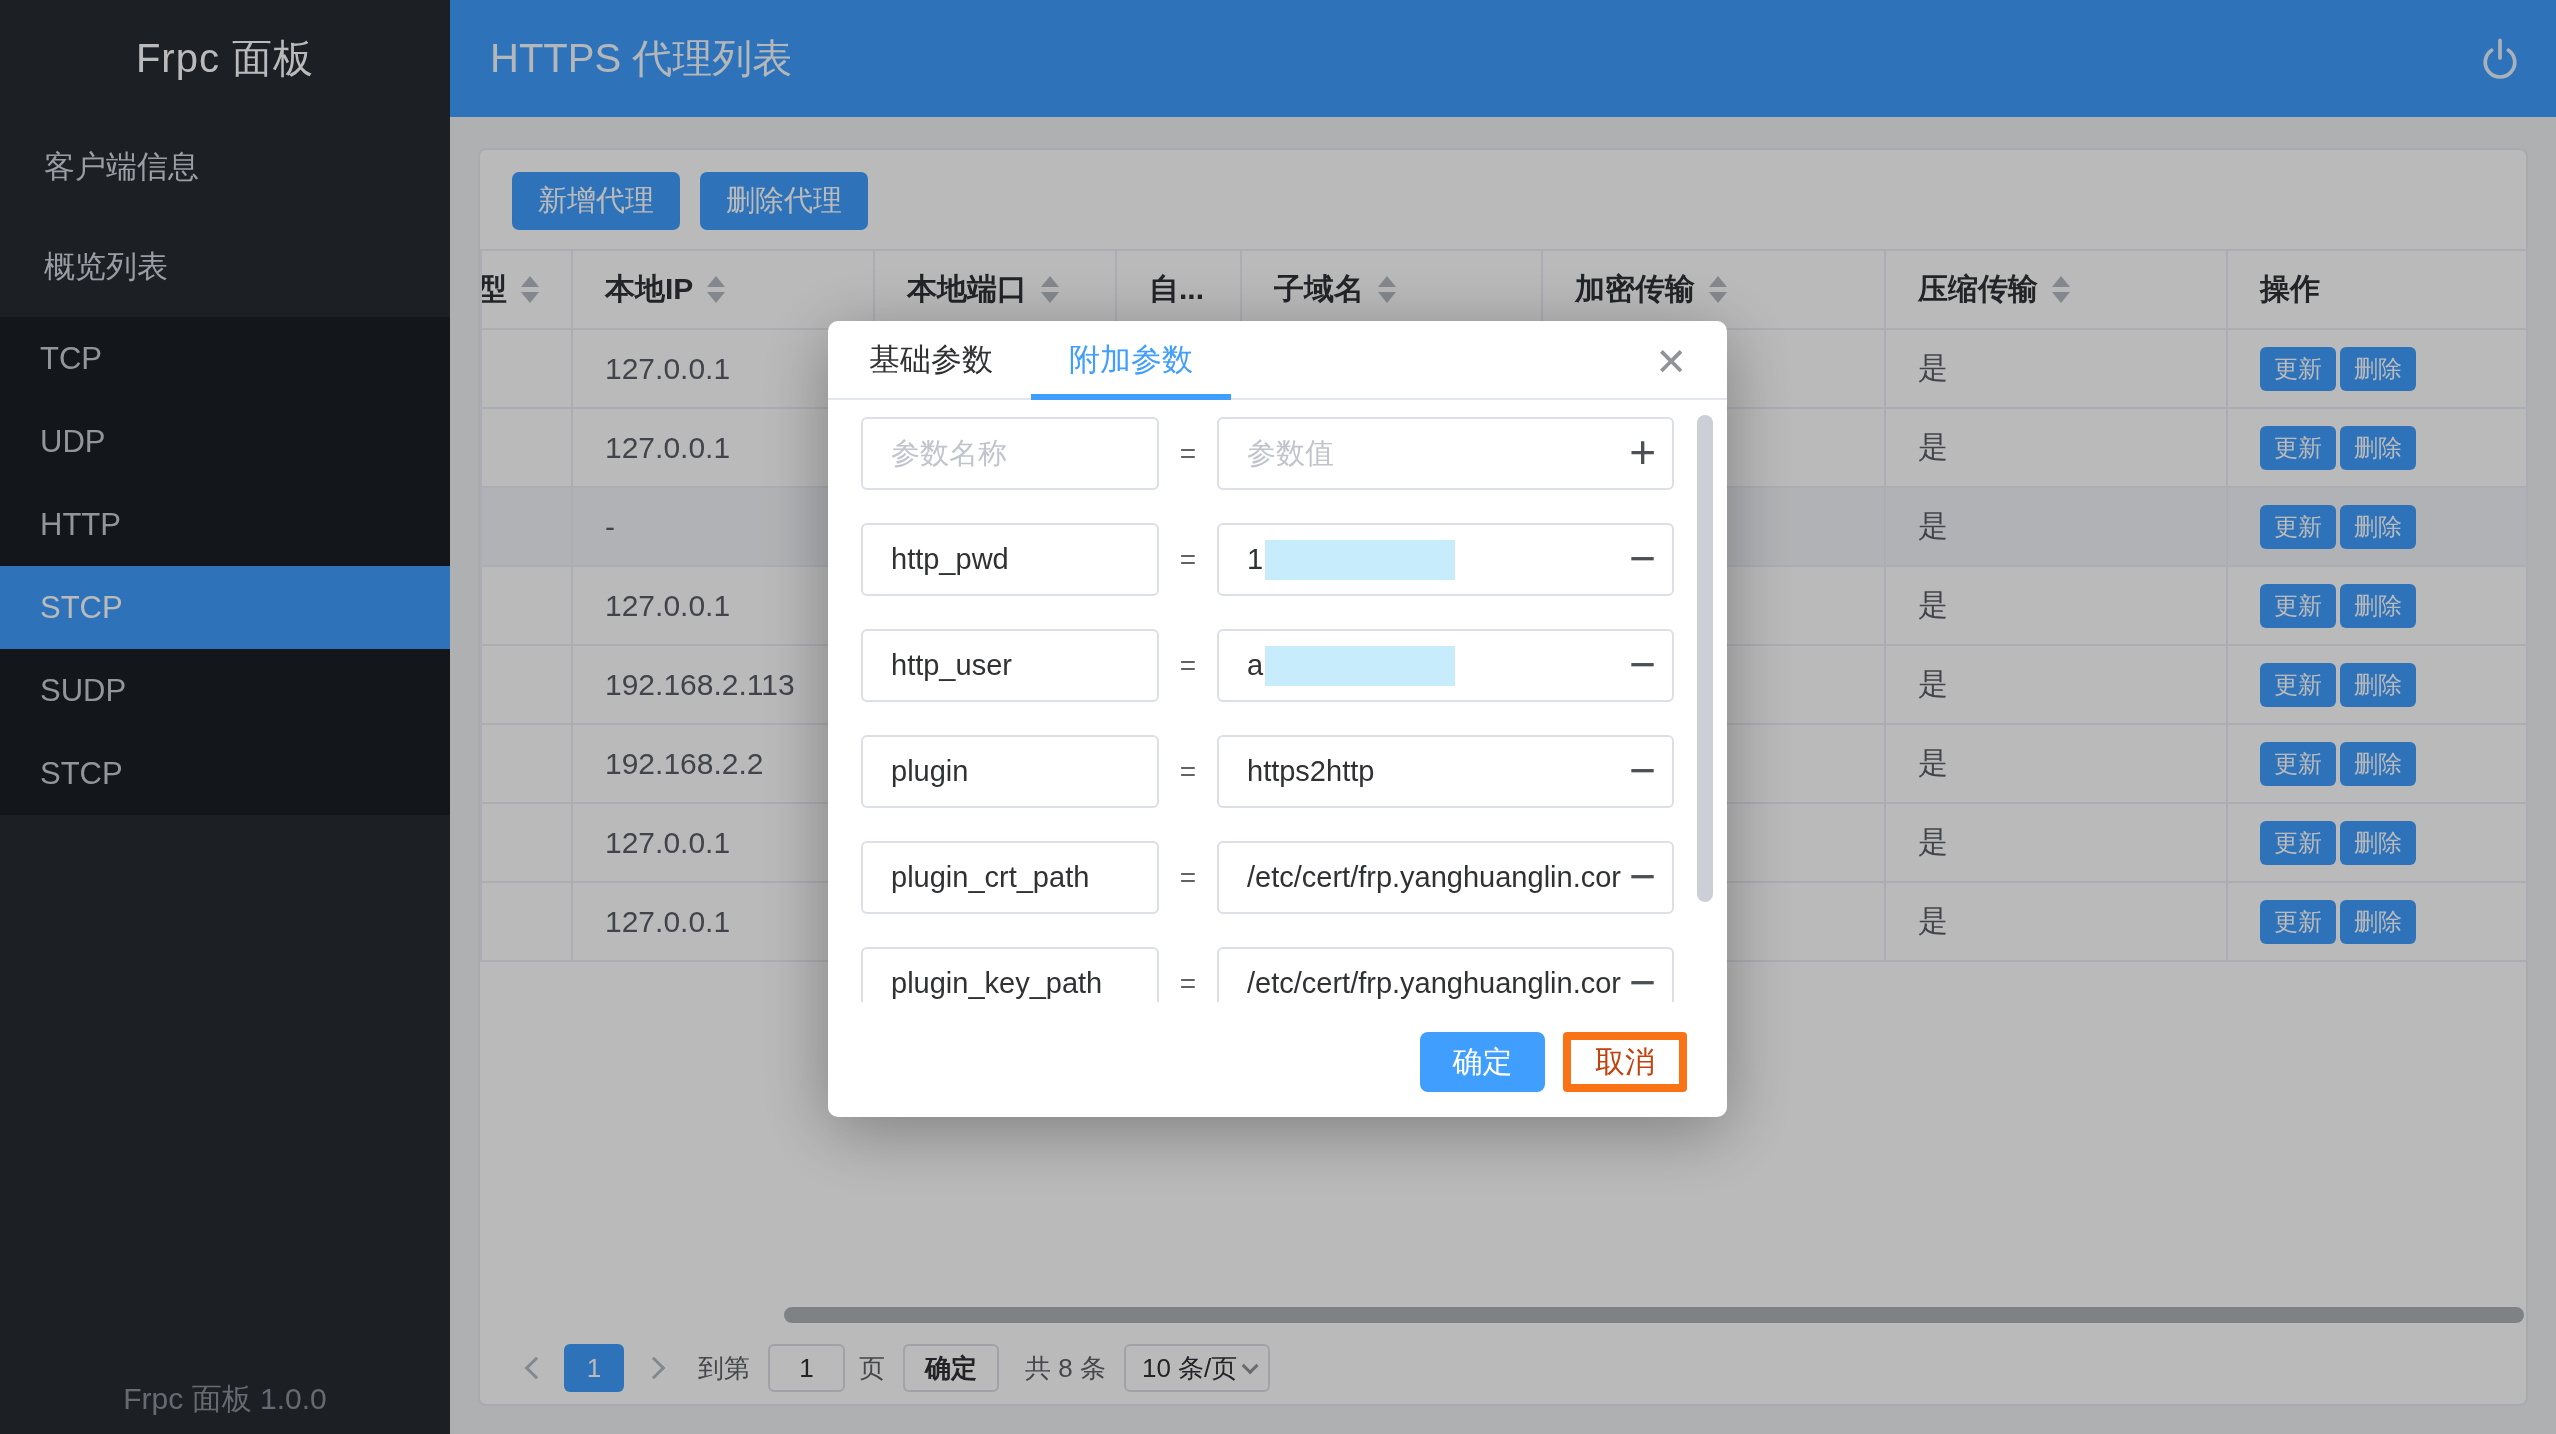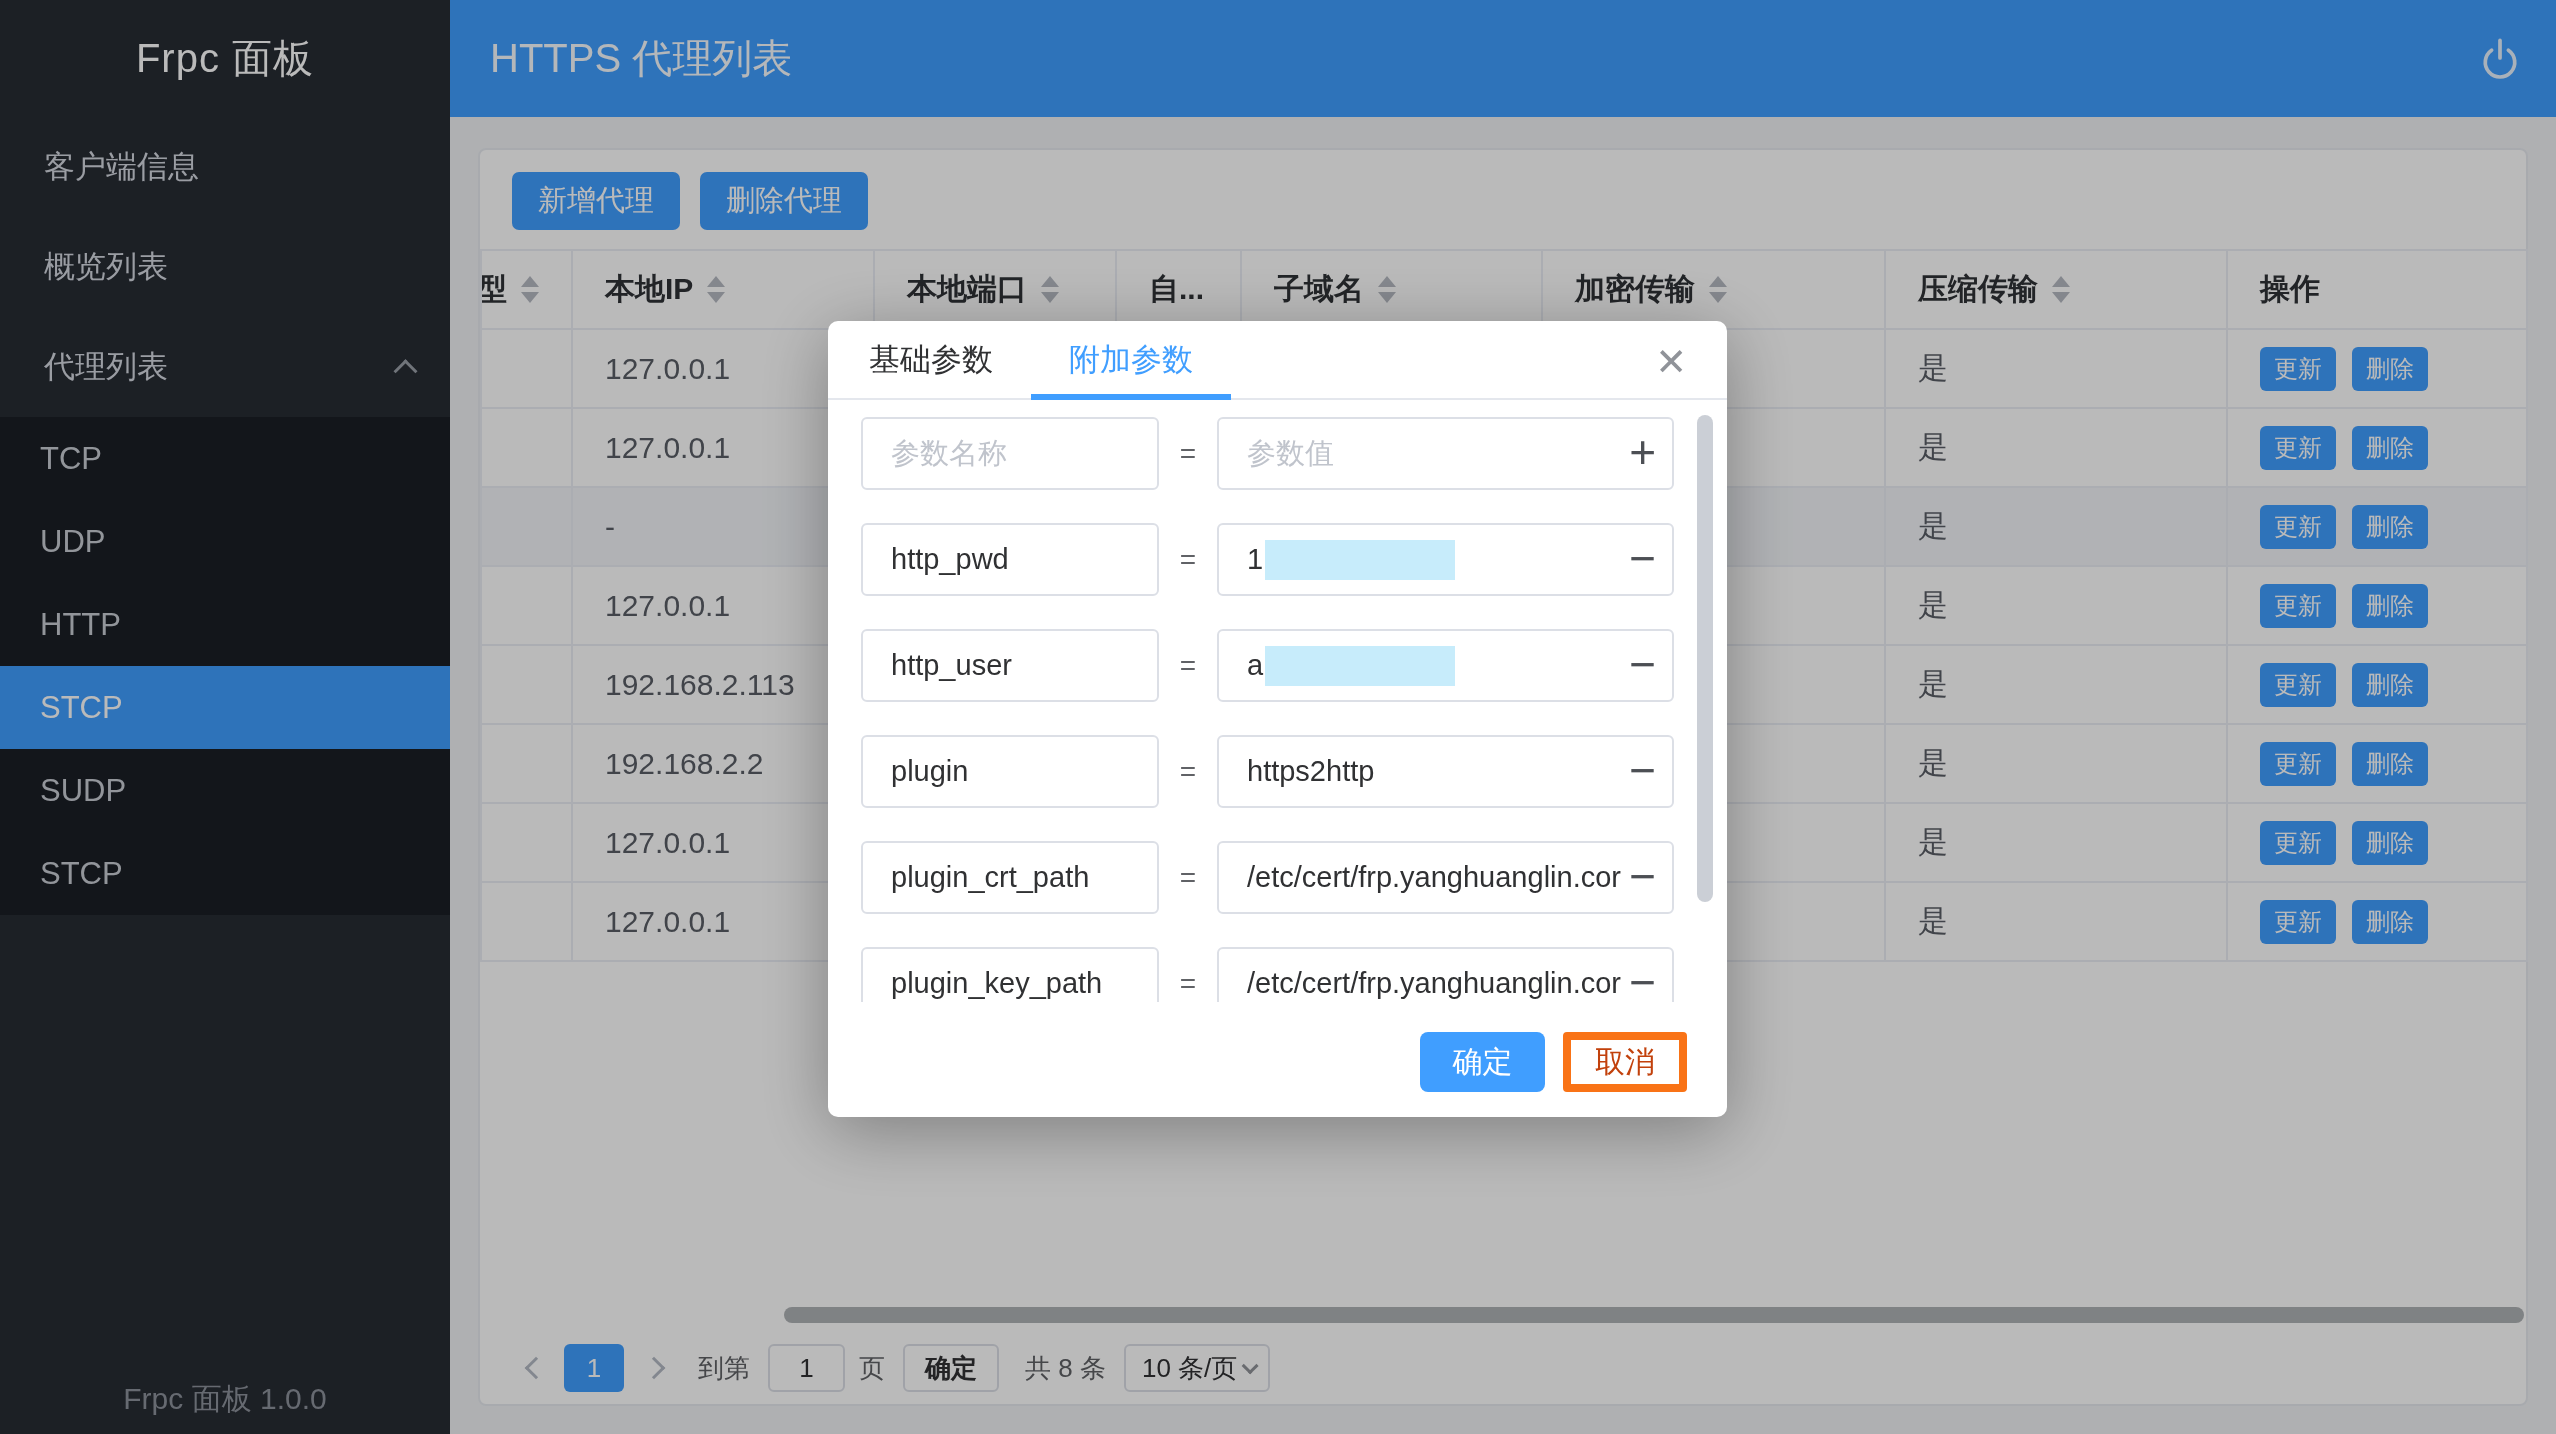--- a/index.html
+++ b/index.html
@@ -49,21 +49,21 @@
   .grid tr.striped td { background:#f3f5f9; }
   .th-clip { padding:0 !important; }
   .th-clip .clip-inner { margin-left:-35px; display:flex; align-items:center; }
   .th-flex { display:flex; align-items:center; }
   .carets { display:inline-flex; flex-direction:column; margin-left:14px; gap:5px; }
   .carets i { width:0; height:0; border-left:9px solid transparent; border-right:9px solid transparent; }
   .caret-up { border-bottom:11px solid #b6bac2; }
   .caret-down { border-top:11px solid #b6bac2; }
   .btn-mini { display:inline-flex; align-items:center; justify-content:center;
     height:44px; padding:0 14px; background:#409EFF; color:#fff; font-size:24px;
-    border:none; border-radius:6px; cursor:pointer; margin-right:16px; }
+    border:none; border-radius:6px; cursor:pointer; margin-right:4px; }
 
   
   .hscroll { position:absolute; left:2px; top:1157px; width:2042px; height:16px; }
   .hscroll .thumb { position:absolute; left:302px; top:0; width:1740px; height:16px;
     background:rgba(110,114,120,.55); border-radius:8px; cursor:pointer; }
   .pager { position:absolute; left:38px; top:1194px; height:48px; display:flex;
     align-items:center; font-size:26px; color:#606266; }
   .pg-chev { width:16px; height:16px; border-top:3px solid #b4bac4; border-left:3px solid #b4bac4; cursor:pointer; }
   .pg-chev.left  { transform:rotate(-45deg); margin:0 20px 0 10px; }
   .pg-chev.right { transform:rotate(135deg); margin:0 22px 0 22px; }
@@ -124,24 +124,20 @@
 <body>
 
 <div class="sidebar">
   <div class="side-title">Frpc 面板</div>
   <div class="menu-item">
     <span>客户端信息</span>
   </div>
   <div class="menu-item">
     <span>概览列表</span>
   </div>
-  <div class="menu-item">
-    <span>代理列表</span>
-    <span class="chevron-up"></span>
-  </div>
   <div class="submenu">
     <div class="sub-item">
         <span>TCP</span>
       </div>
     <div class="sub-item">
         <span>UDP</span>
       </div>
     <div class="sub-item">
         <span>HTTP</span>
       </div>

